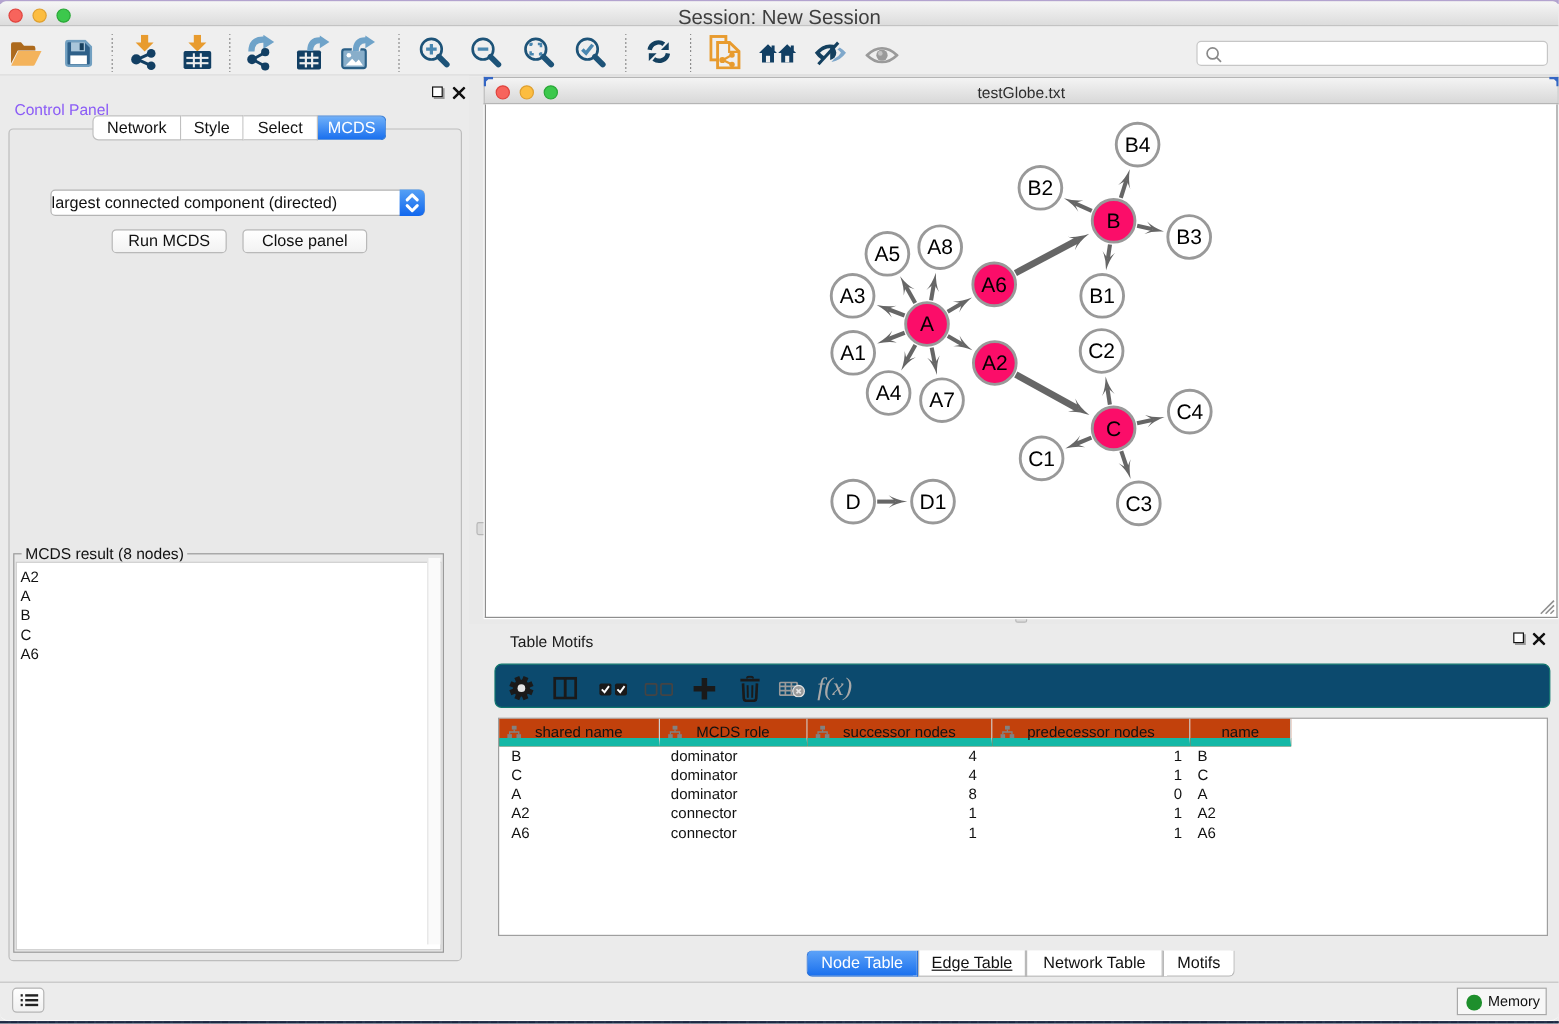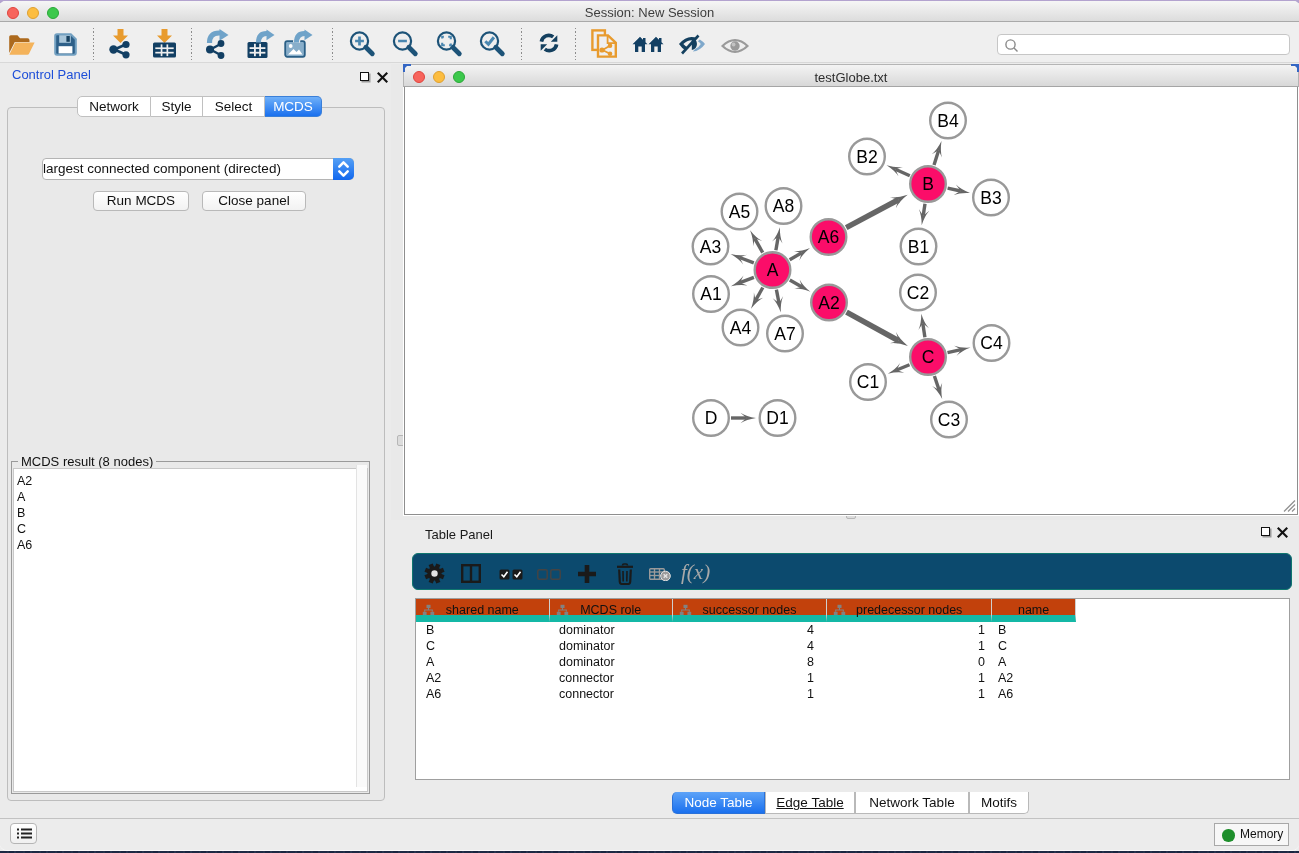--- a/index.html
+++ b/index.html
@@ -5,35 +5,35 @@
 * { margin:0; padding:0; box-sizing:border-box; }
 html,body { width:1299px; height:853px; overflow:hidden; }
 body { font-family:"Liberation Sans", sans-serif; position:relative; background:linear-gradient(180deg,#b3a3cf 0,#b3a3cf 3px,#ececec 3px,#ececec 100%); }
 #deskbottom { position:absolute; left:0; top:851px; width:1299px; height:2px;
   background:#202b45;
   background-image:repeating-linear-gradient(90deg,#1d2944 0 7px,#223049 7px 9px,#192540 9px 14px,#25334e 14px 16px);}
 #win { position:absolute; left:0; top:1px; width:1299px; height:850px; background:#ececec; border-radius:5px 5px 7px 7px; overflow:hidden; border-bottom:1.5px solid #fafafa; }
 
 #titlebar { position:absolute; left:0; top:0; width:1299px; height:21px;
   background:linear-gradient(#f6f6f6,#dcdcdc); border-bottom:1px solid #a9a9a9; border-radius:5px 5px 0 0;}
-#titlebar .t { position:absolute; top:4px; width:100%; text-align:center; font-size:13px; color:#3e3e3e; }
+#titlebar .t { position:absolute; top:4px; width:100%; text-align:center; font-size:17px; color:#3e3e3e; }
 .tl { position:absolute; top:6px; width:12px; height:12px; border-radius:50%; }
 .tl.r { left:7px;  background:#f7645c; border:0.5px solid #e0443e; }
 .tl.y { left:27px; background:#fcbd40; border:0.5px solid #dfa030; }
 .tl.g { left:47px; background:#3cc84c; border:0.5px solid #2aa838; }
 
 #toolbar { position:absolute; left:0; top:21px; width:1299px; height:41px; background:#efefef; border-bottom:1px solid #d8d8d8; }
 .tsep { position:absolute; top:6px; height:32px; width:1px;
   background-image:repeating-linear-gradient(#8c8c8c 0 1.5px, transparent 1.5px 3.5px); }
 .ticon { position:absolute; }
 #searchbox { position:absolute; left:997px; top:12px; width:293px; height:21px; background:#fff;
   border:1px solid #c6c6c6; border-radius:4px; }
 
 #leftpanel { position:absolute; left:0; top:62px; width:391px; height:756px; background:#ebebeb; }
-#cp-title { position:absolute; left:12px; top:4px; font-size:13px; color:#1d4ed8; }
+#cp-title { position:absolute; left:12px; top:21px; font-size:13px; color:#8b5cf6; }
 .float-ico { position:absolute; width:9px; height:9px; border:1.6px solid #111; background:#fff; box-shadow:1.5px 1.5px 0 #9a9a9a; }
 #cp-box { position:absolute; left:7px; top:44px; width:378px; height:694px; border:1px solid #bdbdbd; border-radius:4px; background:#e9e9e9; }
 #tabs { position:absolute; left:77px; top:33px; height:21px; display:flex; z-index:5; }
 .tab { height:21px; line-height:20px; font-size:13.5px; color:#111; background:#fff;
   border:1px solid #c0c0c0; border-left:none; padding:0; text-align:center; }
 .tab.first { border-left:1px solid #c0c0c0; border-radius:5px 0 0 5px; }
 .tab.sel { background:linear-gradient(#6fb0f9,#1a70ee); color:#fff; border-color:#3a7fd8; border-radius:0 5px 5px 0; }
 #optlabel { position:absolute; left:0; top:75px; width:391px; text-align:center; font-size:13px; color:#111; }
 #dropdown { position:absolute; left:42px; top:95px; width:312px; height:22px; background:#fff;
   border:1px solid #b4b4b4; border-radius:4px; font-size:13.5px; color:#111; line-height:20px; }
@@ -358,21 +358,21 @@
 <text x="586.5" y="262.0" font-size="17.5" fill="#000" text-anchor="middle">C4</text>
 <text x="463.0" y="301.0" font-size="17.5" fill="#000" text-anchor="middle">C1</text>
 <text x="544.0" y="338.5" font-size="17.5" fill="#000" text-anchor="middle">C3</text>
 <text x="306.0" y="337.0" font-size="17.5" fill="#000" text-anchor="middle">D</text>
 <text x="372.5" y="337.0" font-size="17.5" fill="#000" text-anchor="middle">D1</text>
 </svg>
 
 </div>
   </div>
   <div id="tablepanel">
-    <div id="tp-title">Table Panel</div>
+    <div id="tp-title">Table Motifs</div>
     <div class="float-ico" style="left:870px; top:7px;"></div>
     <svg style="position:absolute; left:886px; top:7px;" width="11" height="11" viewBox="0 0 11 11">
         <path d="M1.5,0 L5.5,4 L9.5,0 L11,1.5 L7,5.5 L11,9.5 L9.5,11 L5.5,7 L1.5,11 L0,9.5 L4,5.5 L0,1.5 Z" fill="#111"></path>
       </svg>
     <div id="tp-toolbar">
 <svg style="position:absolute;left:11px;top:9px" width="21" height="21" viewBox="0 0 21 21">
           <g fill="#1a1a1a" transform="translate(10.5,10.5)">
             <rect x="-2.2" y="-10" width="4.4" height="6" transform="rotate(22.5)"></rect>
             <rect x="-2.2" y="-10" width="4.4" height="6" transform="rotate(67.5)"></rect>
             <rect x="-2.2" y="-10" width="4.4" height="6" transform="rotate(112.5)"></rect>

